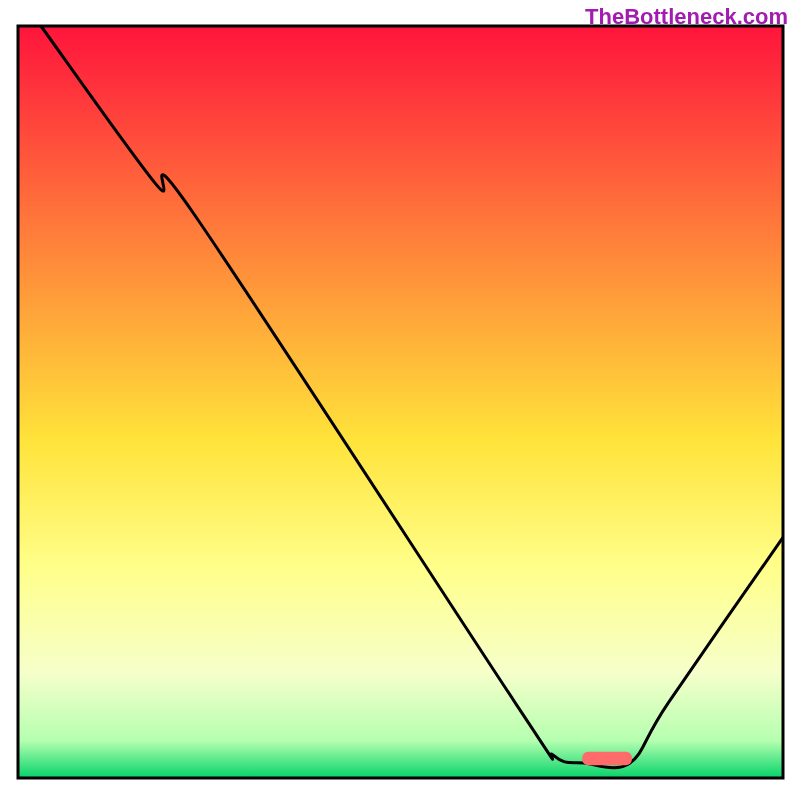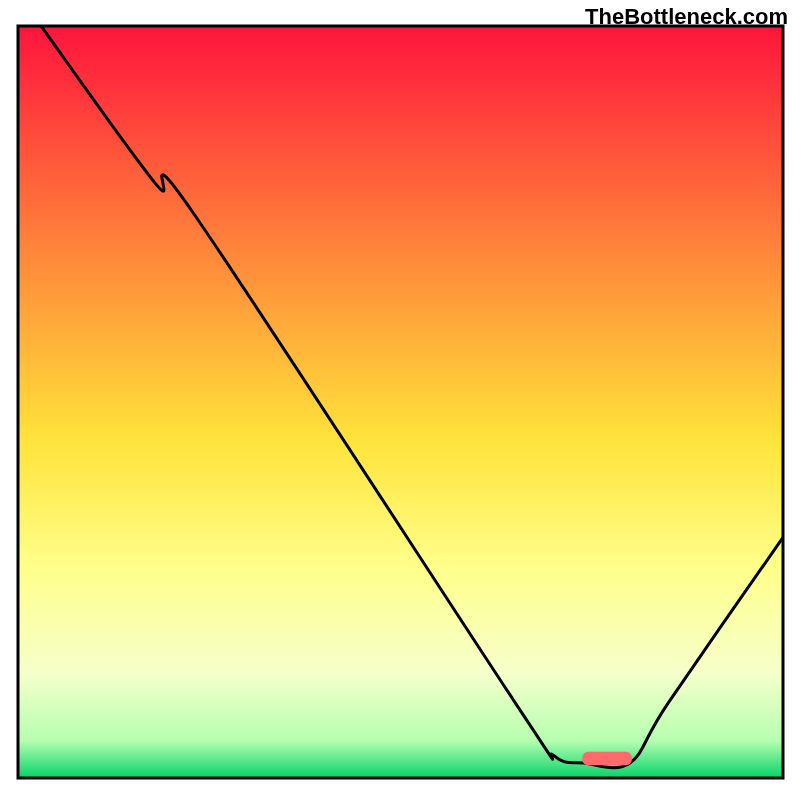--- a/index.html
+++ b/index.html
@@ -1,17 +1,17 @@
 <!DOCTYPE html>
 <html><head>
 <meta charset="utf-8">
 <style>
   body{margin:0;width:800px;height:800px;position:relative;background:#fff}
   .stage{position:absolute;inset:0}
-  .attr{position:absolute;top:4px;right:12px;font:700 22px Arial,Helvetica,sans-serif;color:#000000}
+  .attr{position:absolute;top:4px;right:12px;font:700 22px Arial,Helvetica,sans-serif;color:#a21caf}
 </style>
 </head>
 <body>
 
 <div class="stage">
   <svg id="svg" width="800" height="800" viewBox="0 0 800 800">
     <defs>
       <linearGradient id="bg" x1="0" y1="0" x2="0" y2="1">
           <stop offset="0%" stop-color="#ff143c"></stop>
           <stop offset="35%" stop-color="#ff993a"></stop>

